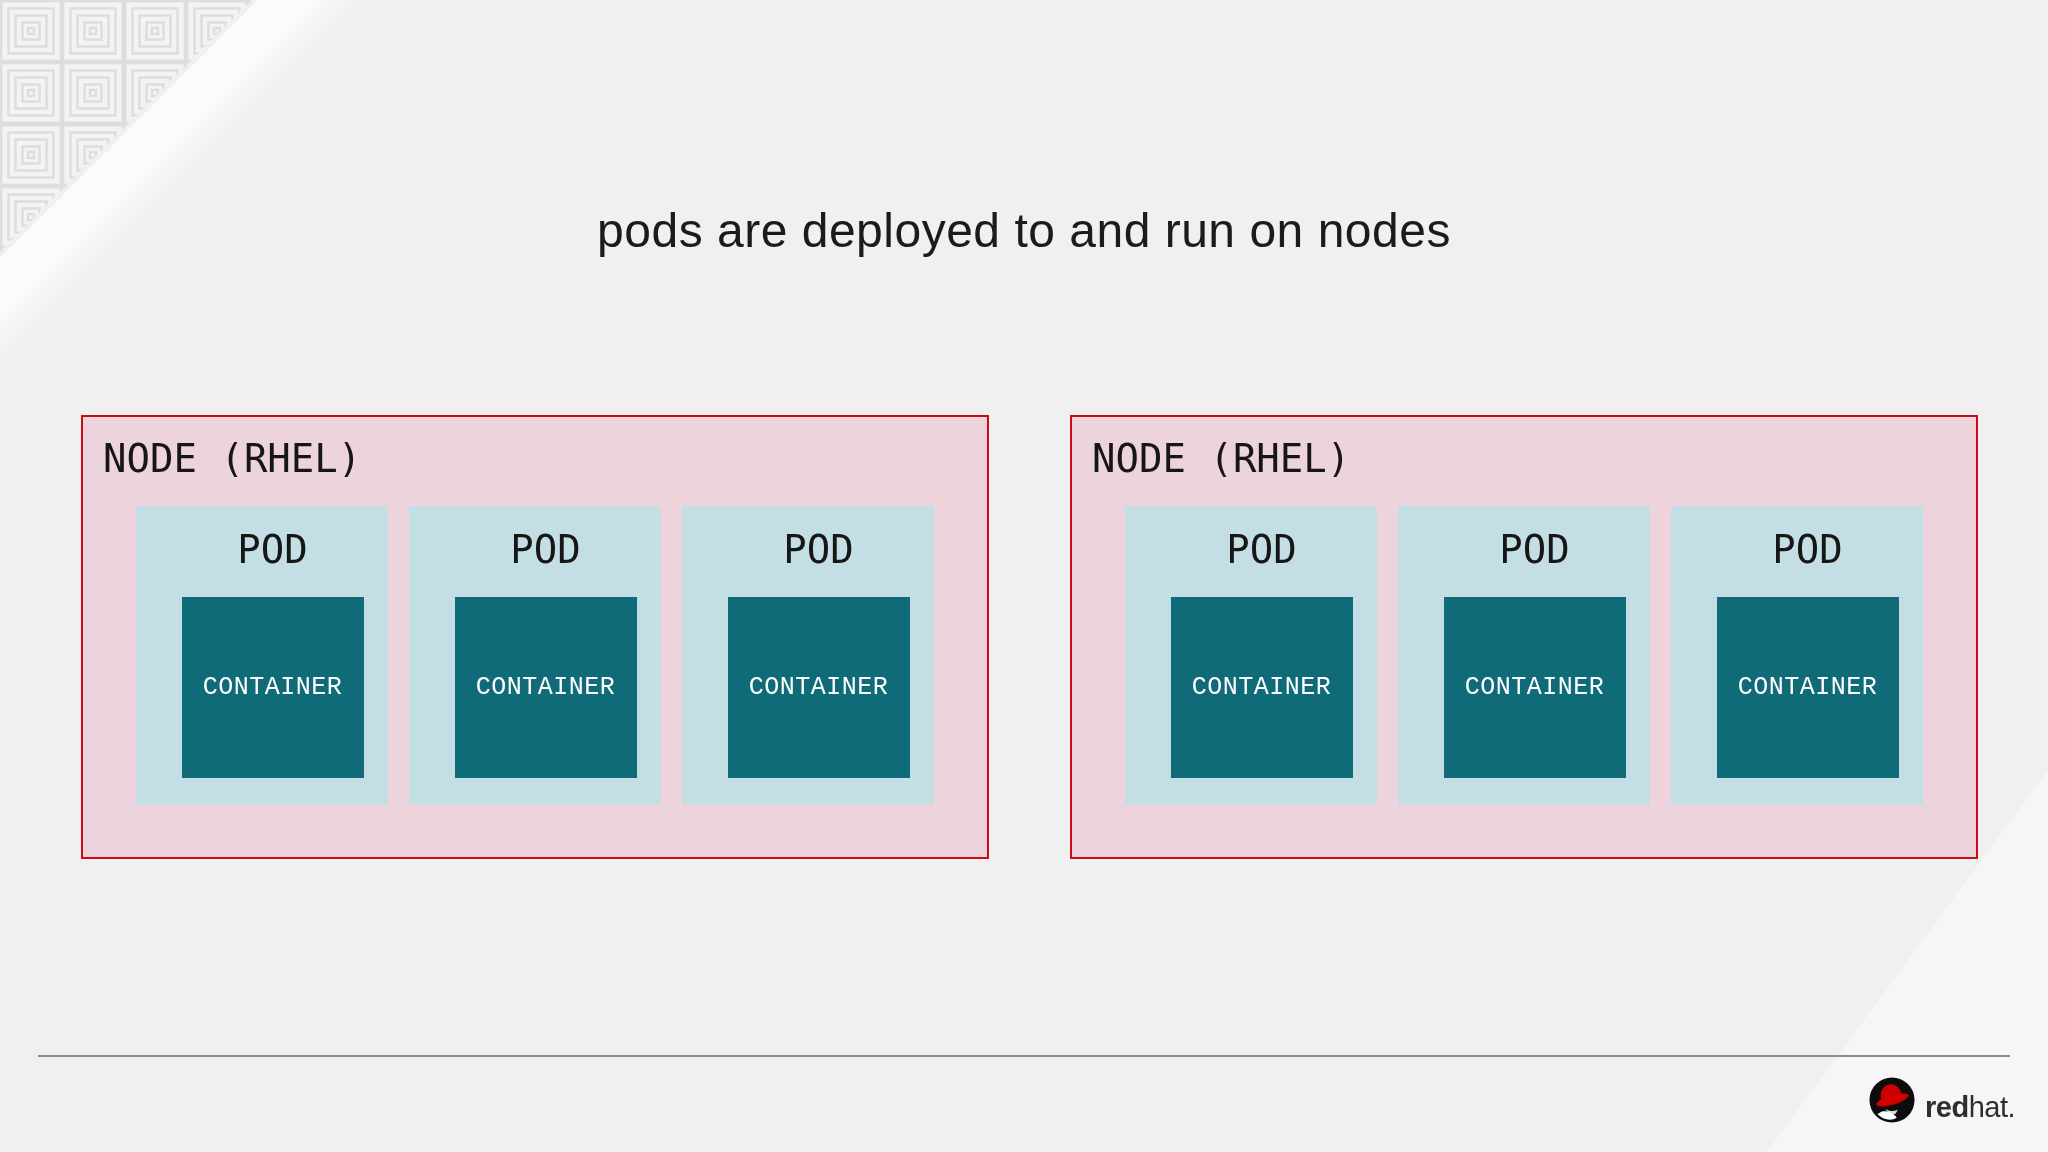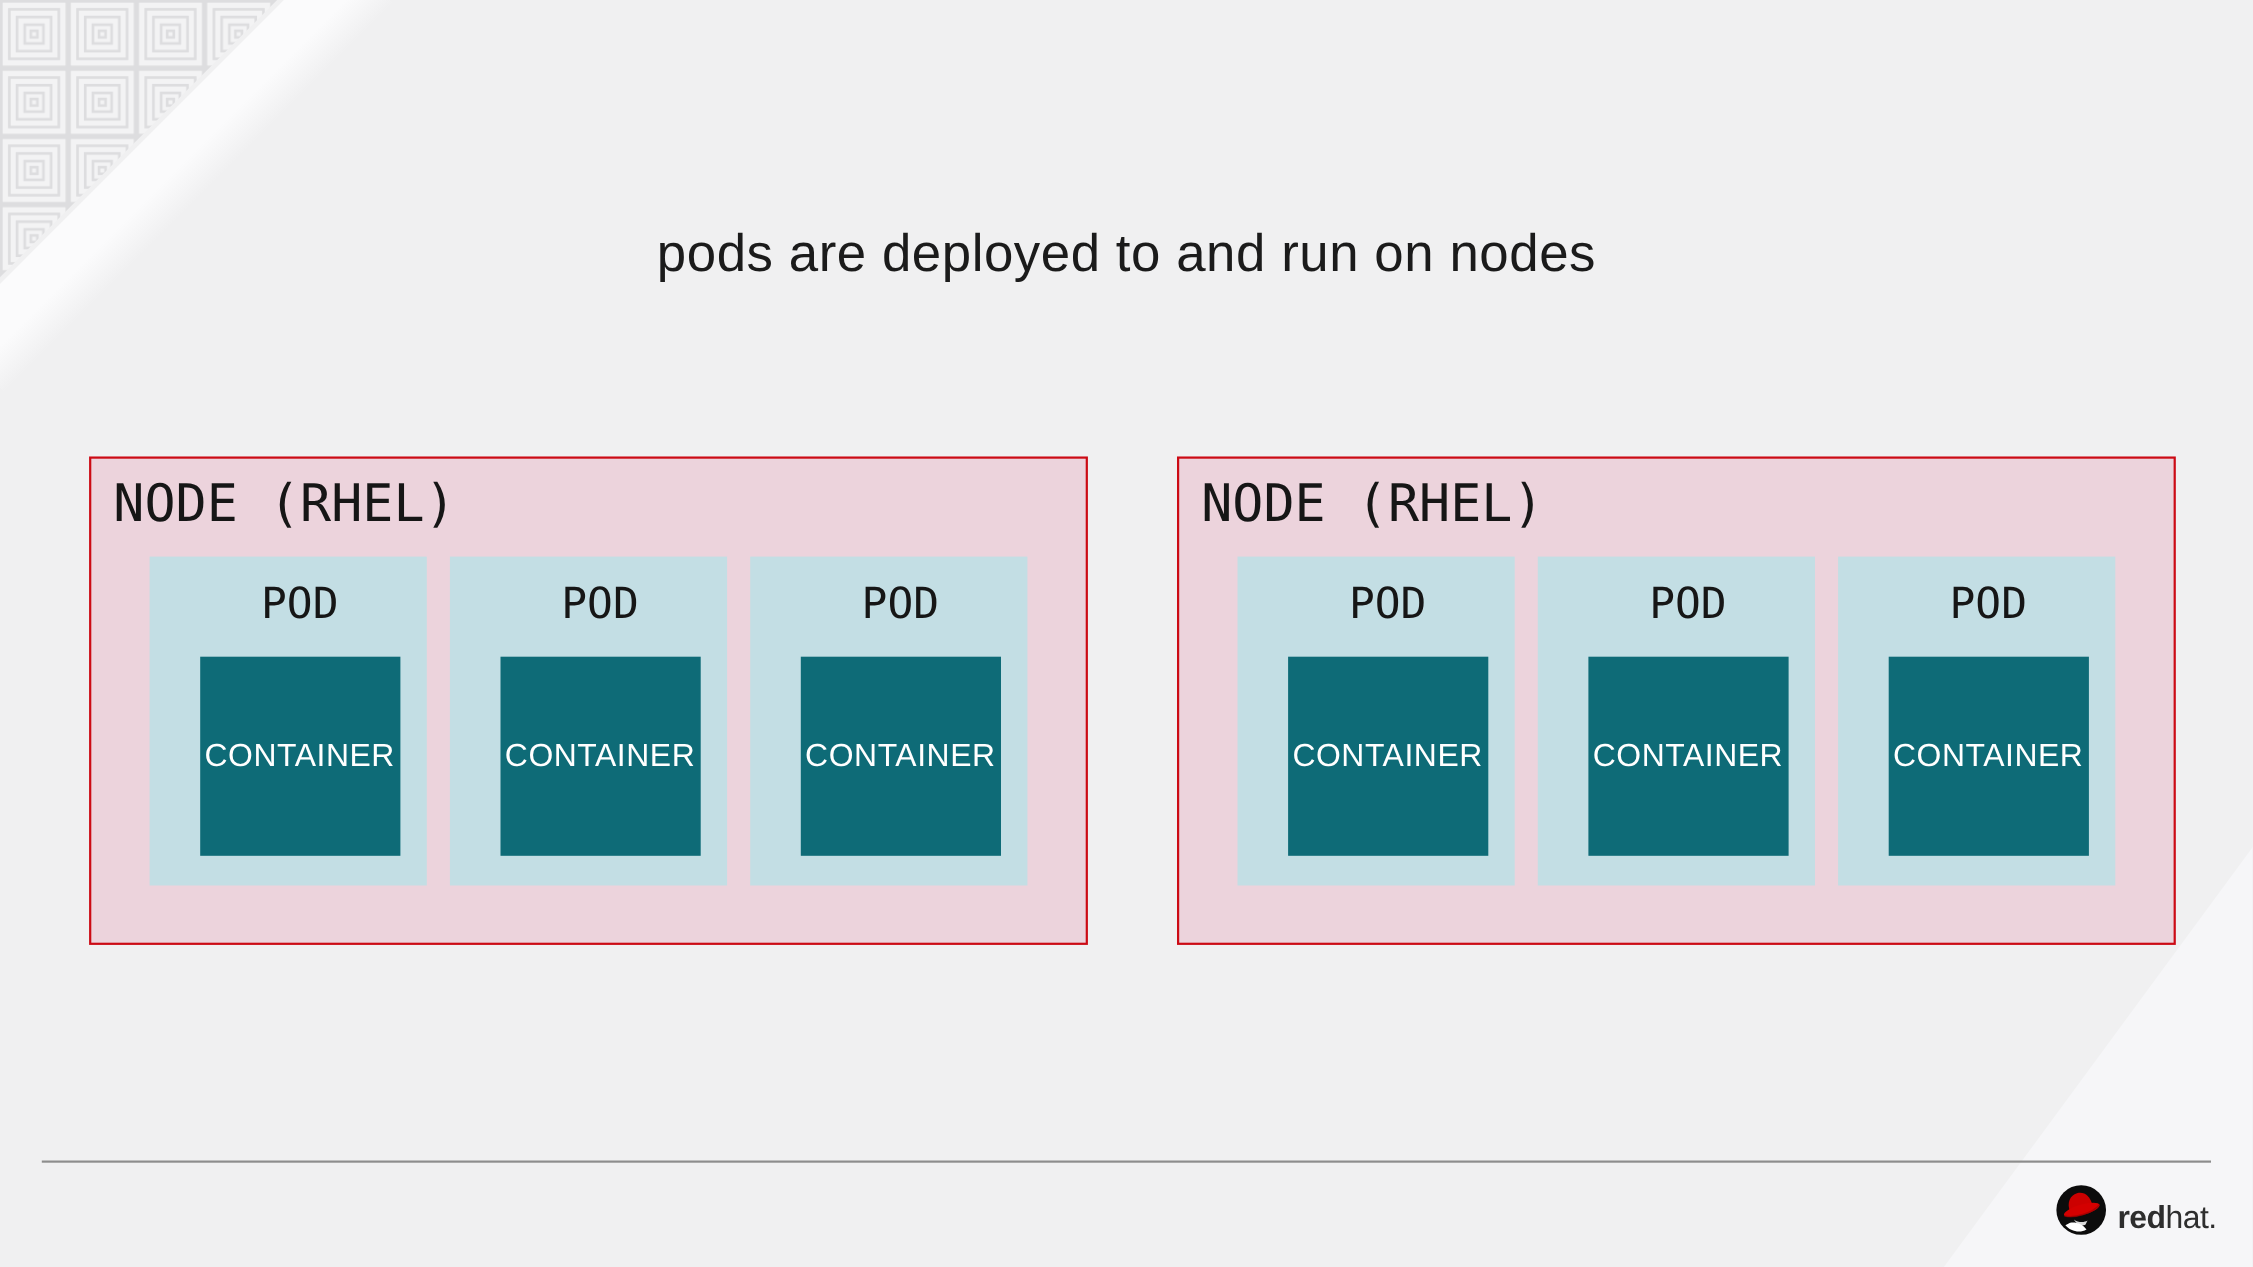--- a/index.html
+++ b/index.html
@@ -50,21 +50,21 @@
   .node{
     position:absolute;top:415px;width:908px;height:444px;
     background:var(--node-fill);
     border:2px solid var(--node-border);
     padding-top:19px;
   }
   .node-1{left:81px;}
   .node-2{left:1070px;}
   .node-label{
     font-family:"DejaVu Sans Mono","Liberation Mono",monospace;
-    font-size:47px;line-height:46px;color:var(--label-text);
+    font-size:39px;line-height:46px;color:var(--label-text);
     padding-left:20px;
   }
   .pod-row{
     display:flex;justify-content:center;gap:21px;margin-top:24px;
   }
   .pod{
     width:252px;height:299px;background:var(--pod-fill);
     padding-top:24px;
     padding-left:21px;
   }
@@ -72,22 +72,22 @@
     font-family:"DejaVu Sans Mono","Liberation Mono",monospace;
     font-size:39px;line-height:40px;color:var(--label-text);
     text-align:center;
   }
   .container-box{
     width:182px;height:181px;margin:27px auto 0 auto;
     background:var(--container-fill);
     display:flex;align-items:center;justify-content:center;
   }
   .container-label{
-    font-family:Liberation Sans, sans-serif;
-    font-size:29px;color:var(--container-text);
+    font-family:Liberation Mono, monospace;
+    font-size:25px;color:var(--container-text);
     letter-spacing:0.5px;
   }
 
   
   .footer-line{
     position:absolute;left:38px;top:1055px;width:1972px;height:2px;
     background:var(--footer-line);
   }
   .brand{
     position:absolute;left:1868px;top:1072px;height:52px;

